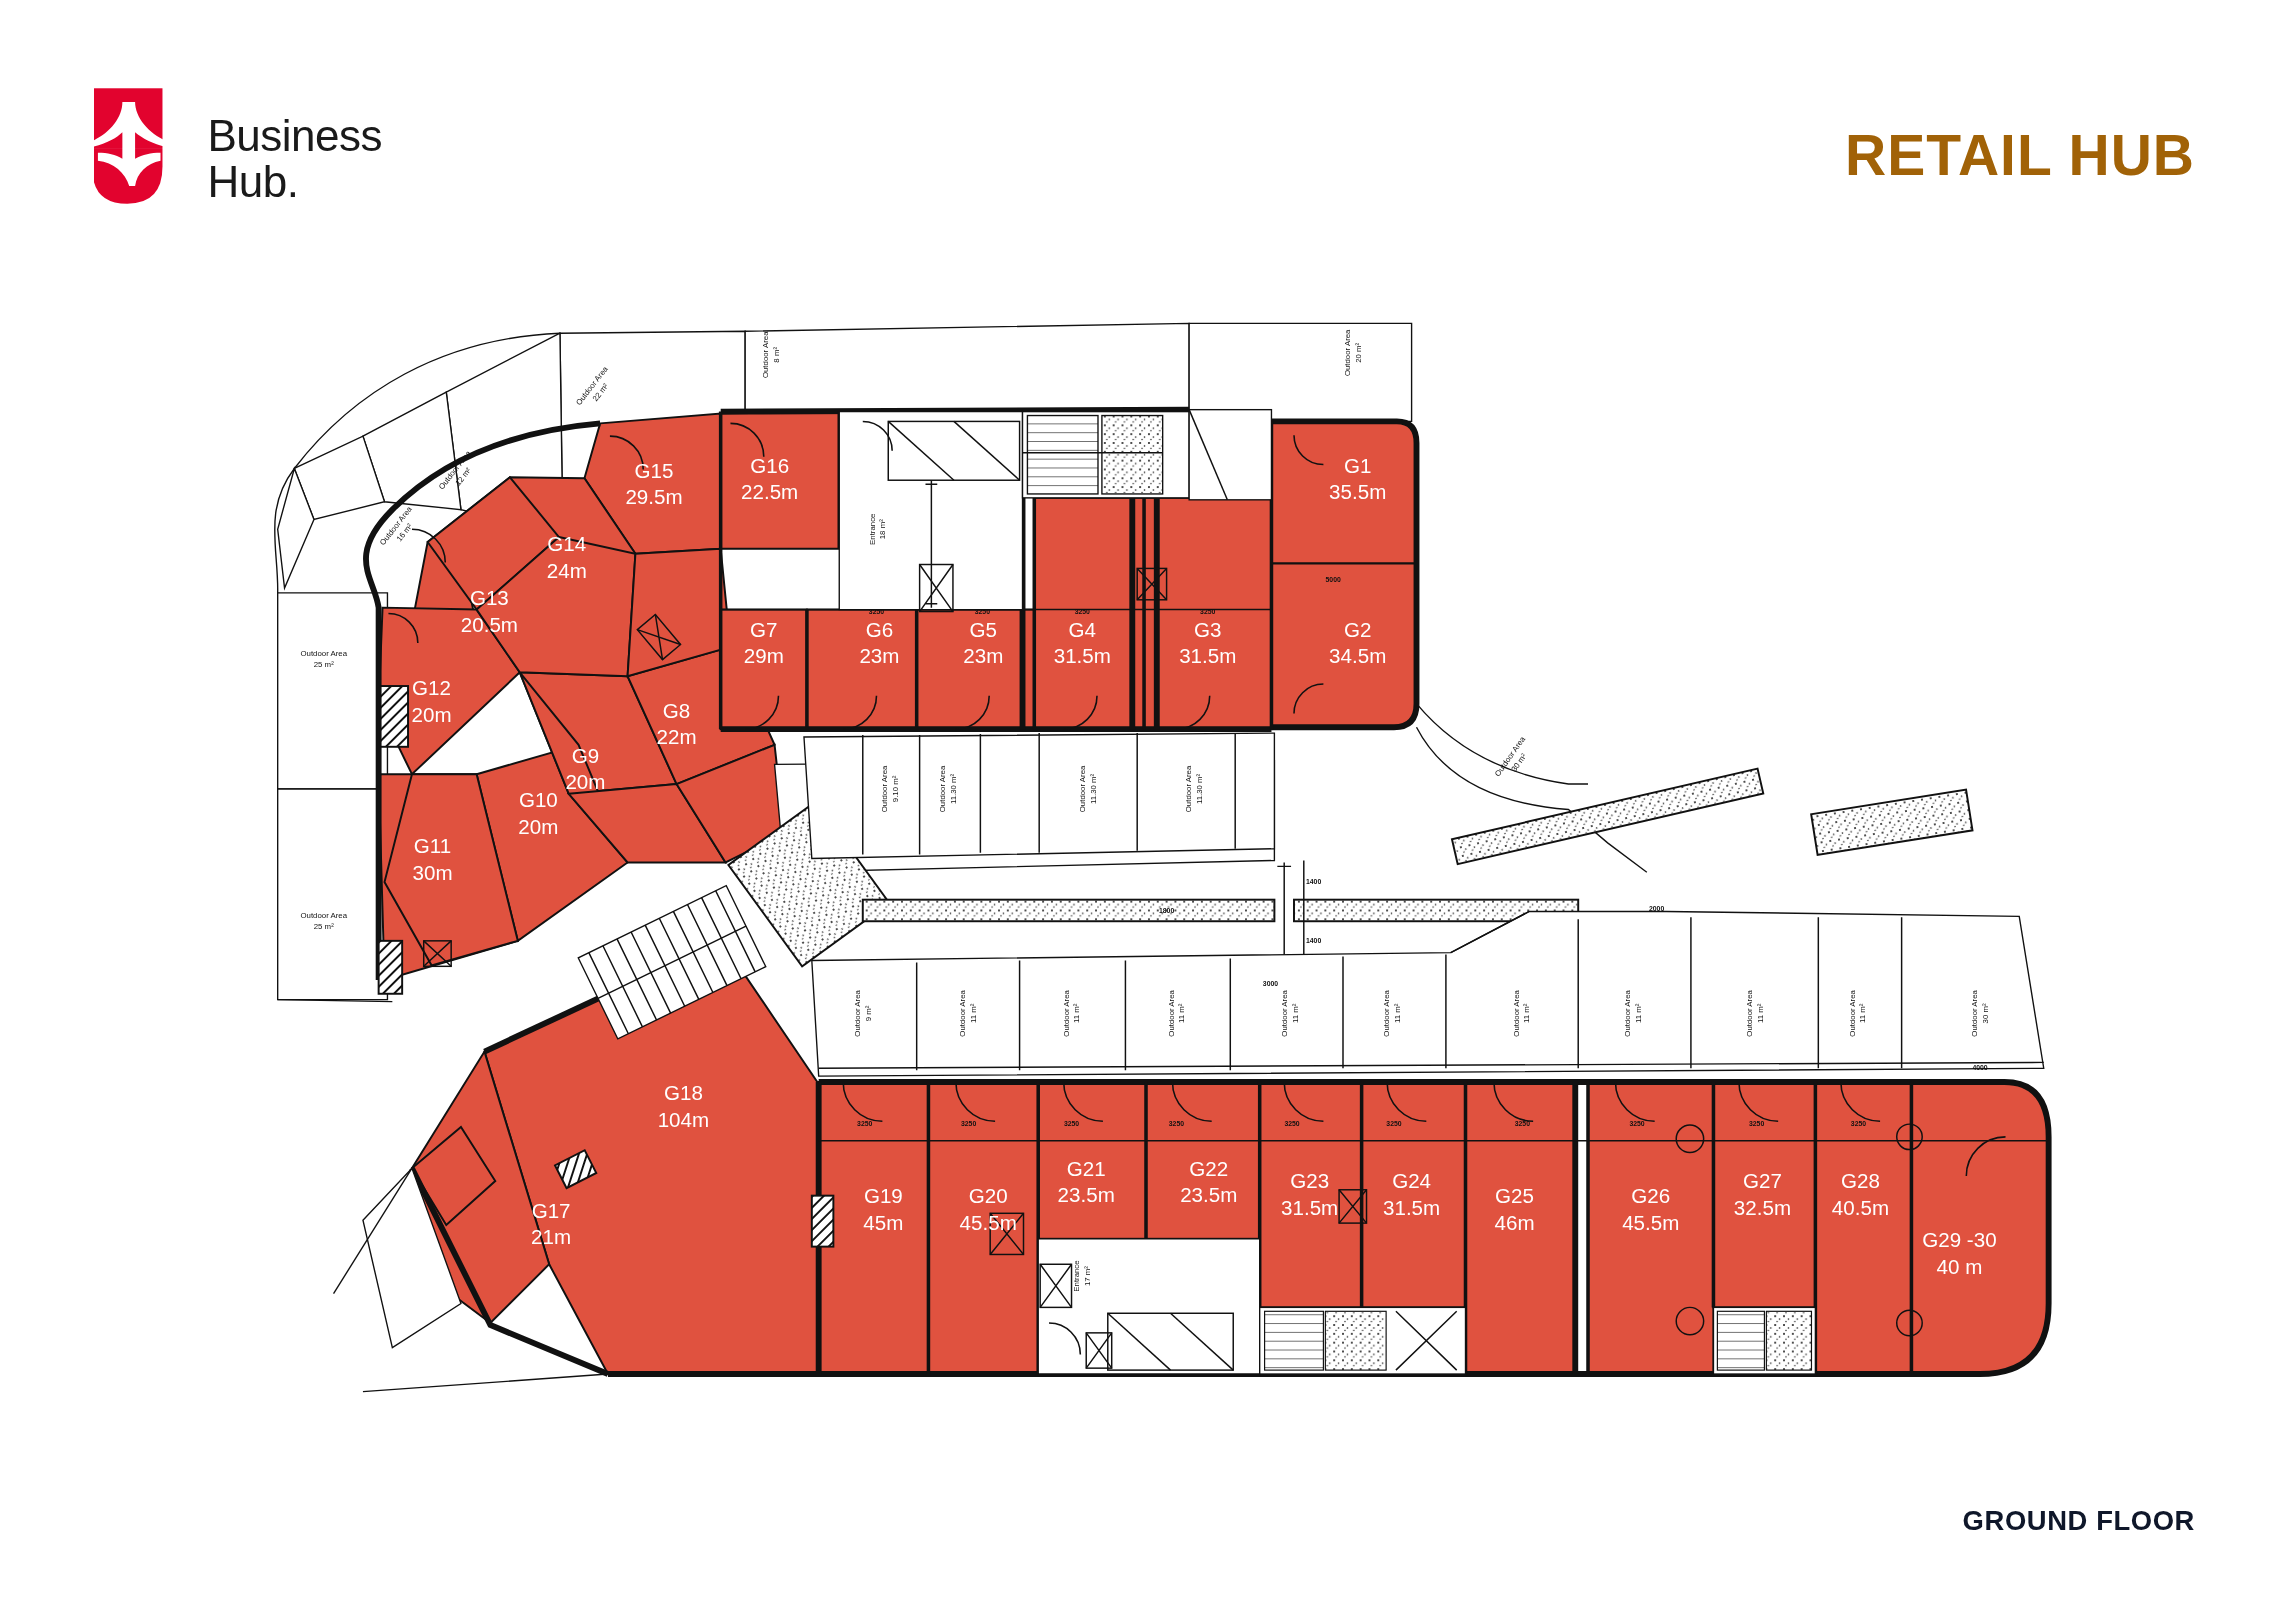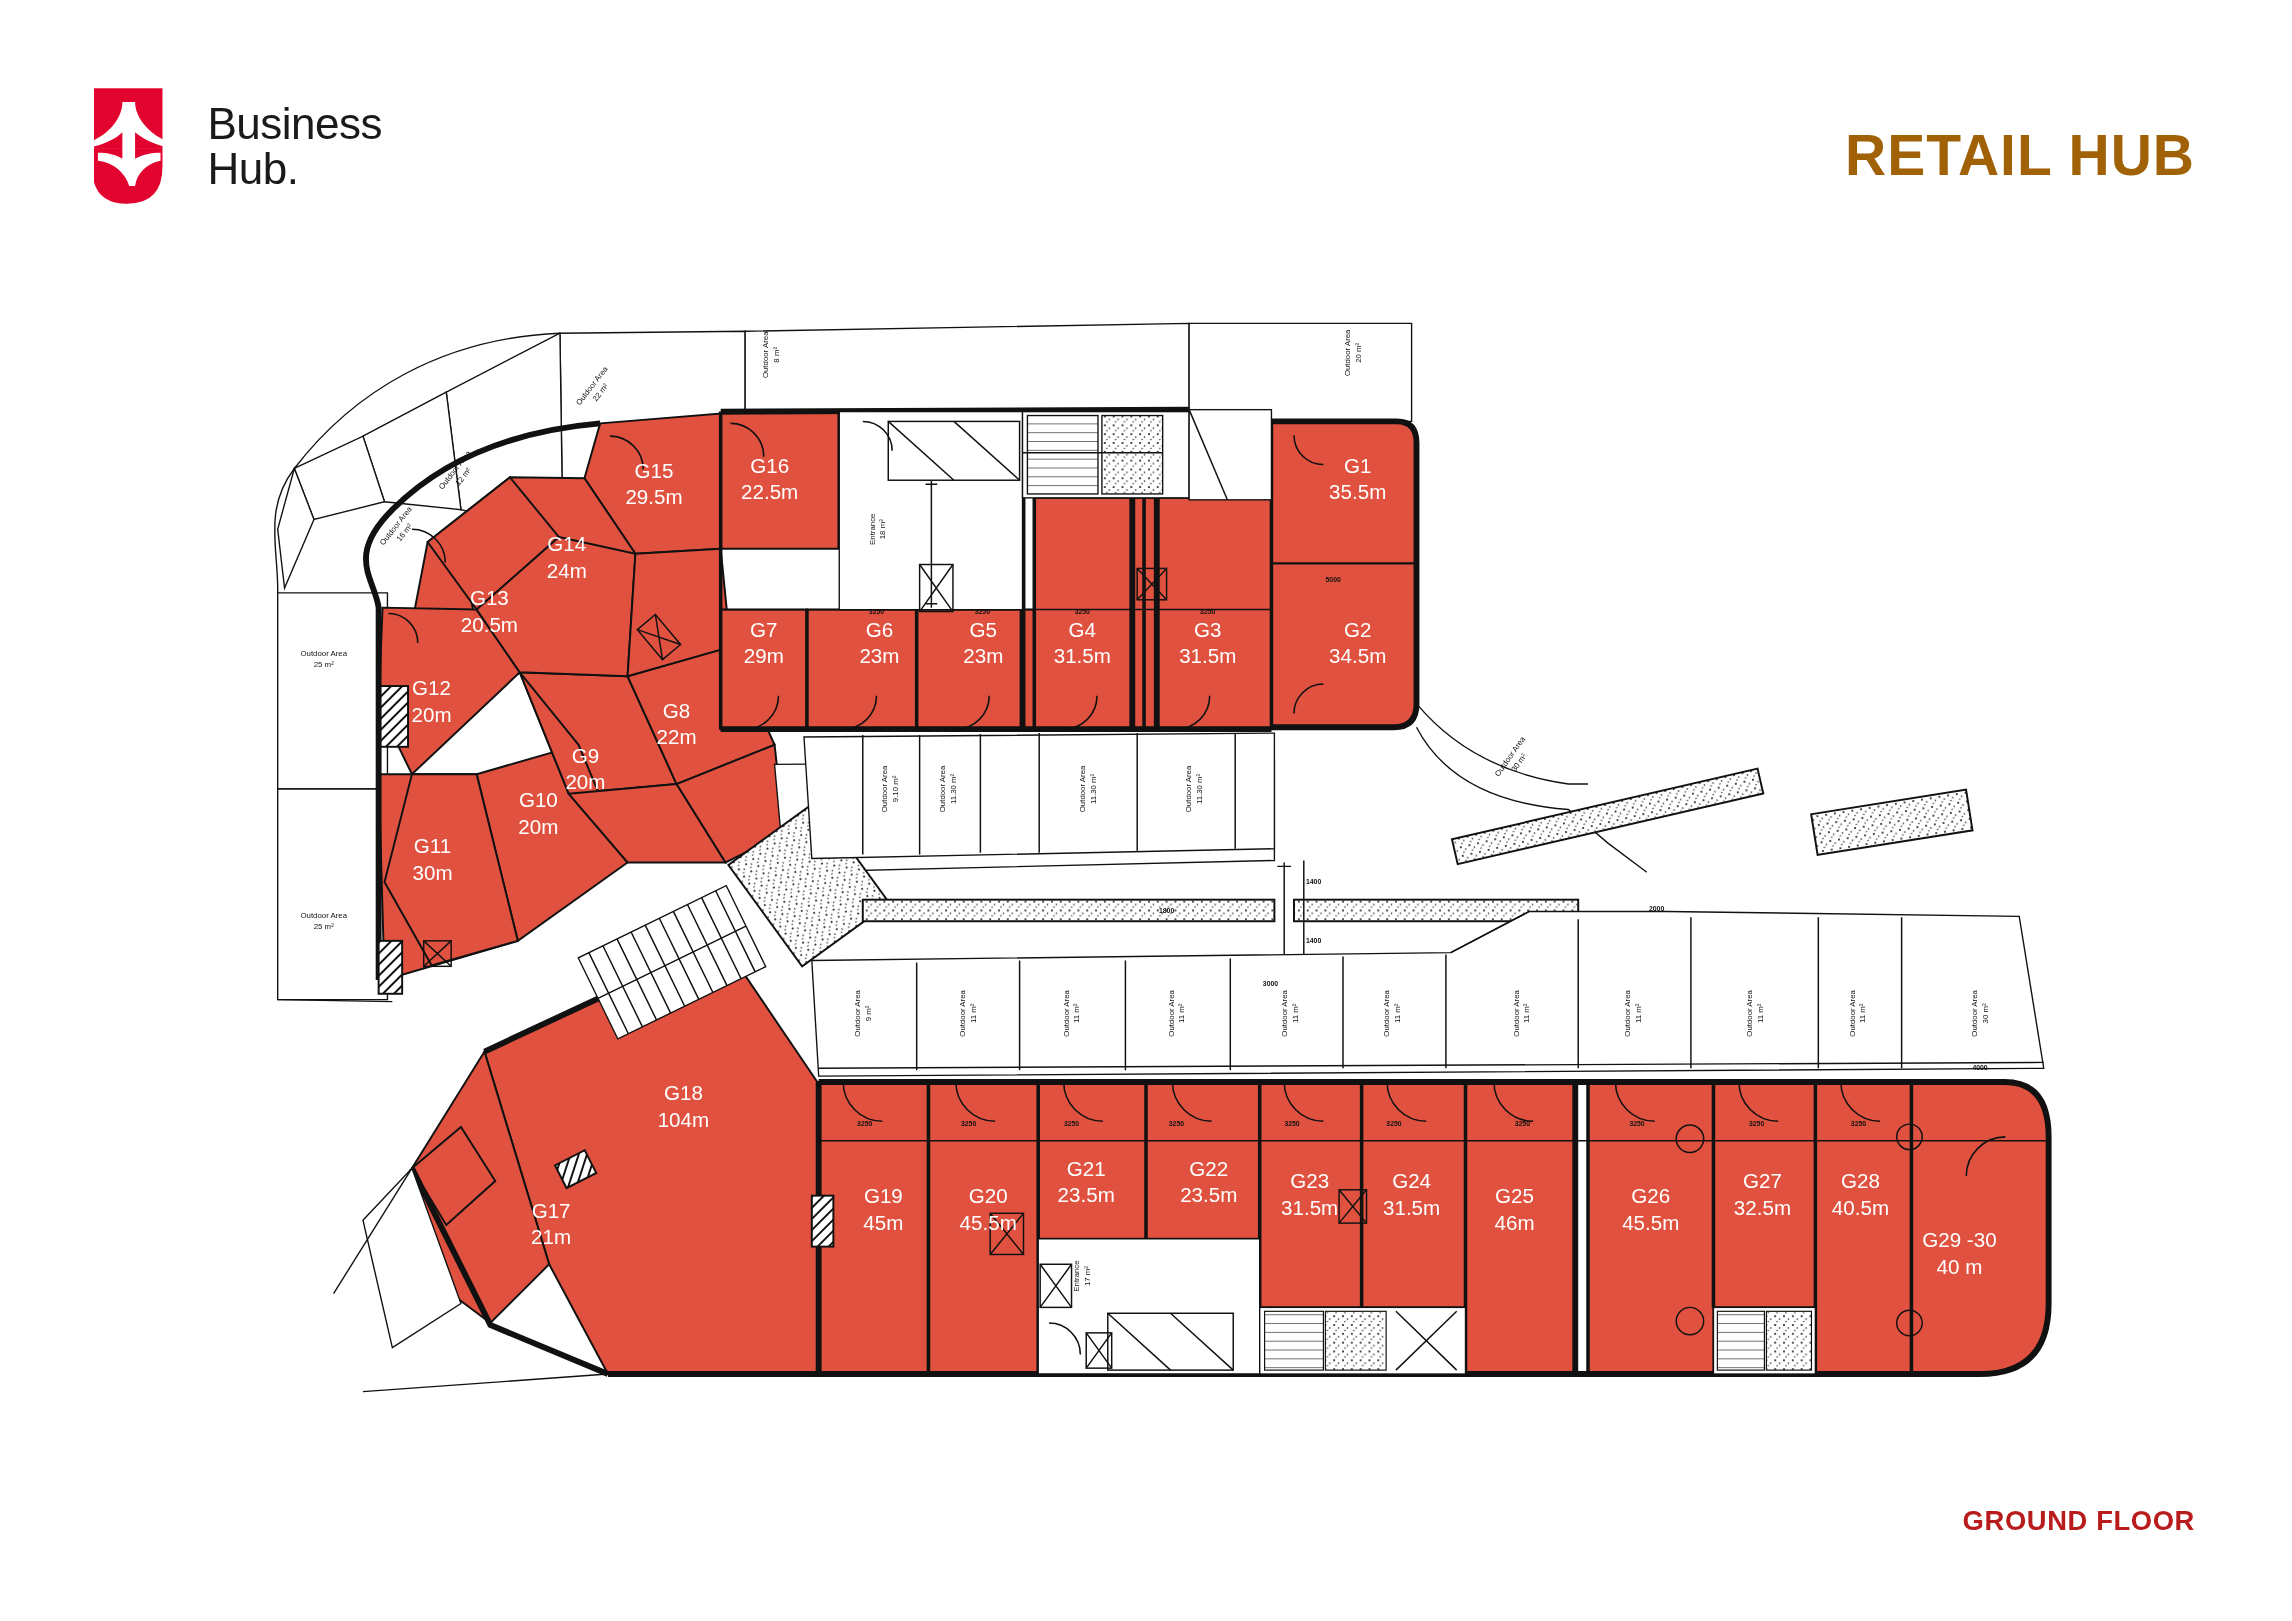--- a/index.html
+++ b/index.html
@@ -15,21 +15,21 @@
     font-family: "Liberation Sans", sans-serif;
     overflow: hidden;
   }
 
   
   #brand-logo {
     position: absolute;
     left: 94px;
     top: 88px;
     display: flex;
-    align-items: center;
+    align-items: flex-end;
     gap: 23.5px;
   }
   #logo-mark {
     width: 90px;
     height: 116px;
     flex: 0 0 auto;
   }
   #brand-wordmark {
     font-size: 44px;
     line-height: 1.03;
@@ -51,21 +51,21 @@
     text-align: right;
   }
 
   #floor-label {
     position: absolute;
     right: 98px;
     bottom: 84px;
     font-size: 27.4px;
     font-weight: bold;
     letter-spacing: 0.6px;
-    color: #b91c1c;
+    color: #0f172a;
     text-align: right;
   }
 
   
   #floorplan-canvas {
     position: absolute;
     left: 0;
     top: 0;
     width: 2293px;
     height: 1621px;

